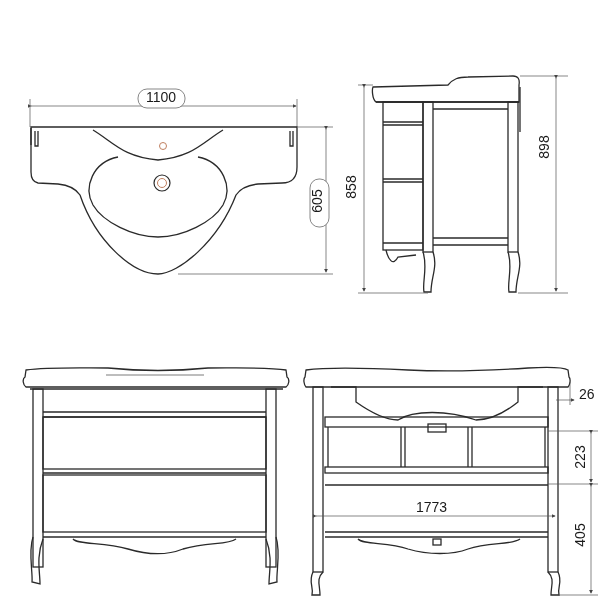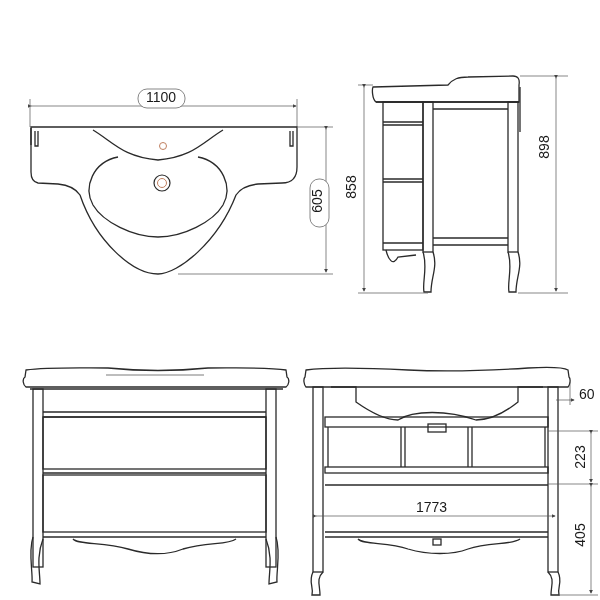--- a/index.html
+++ b/index.html
@@ -129,17 +129,17 @@
     <line class="dim" x1="583" y1="406" x2="583" y2="455" marker-start="url(#arr)" marker-end="url(#arr)"></line>
     <line class="dim" x1="583" y1="459" x2="583" y2="566" marker-start="url(#arr)" marker-end="url(#arr)"></line>
   </g>
 </svg>
 
 
 <span class="lbl" style="left:138px;top:62px;">1100</span>
 <span class="lbl" style="left:297px;top:166px;transform:rotate(-90deg);transform-origin:center;">605</span>
 <span class="lbl" style="left:331px;top:152px;transform:rotate(-90deg);">858</span>
 <span class="lbl" style="left:524px;top:112px;transform:rotate(-90deg);">898</span>
-<span class="lbl" style="left:571px;top:359px;">60</span>
+<span class="lbl" style="left:571px;top:359px;">26</span>
 <span class="lbl" style="left:560px;top:422px;transform:rotate(-90deg);">223</span>
 <span class="lbl" style="left:560px;top:500px;transform:rotate(-90deg);">405</span>
 <span class="lbl" style="left:408px;top:472px;">1773</span>
 </div>
 
 </body></html>

